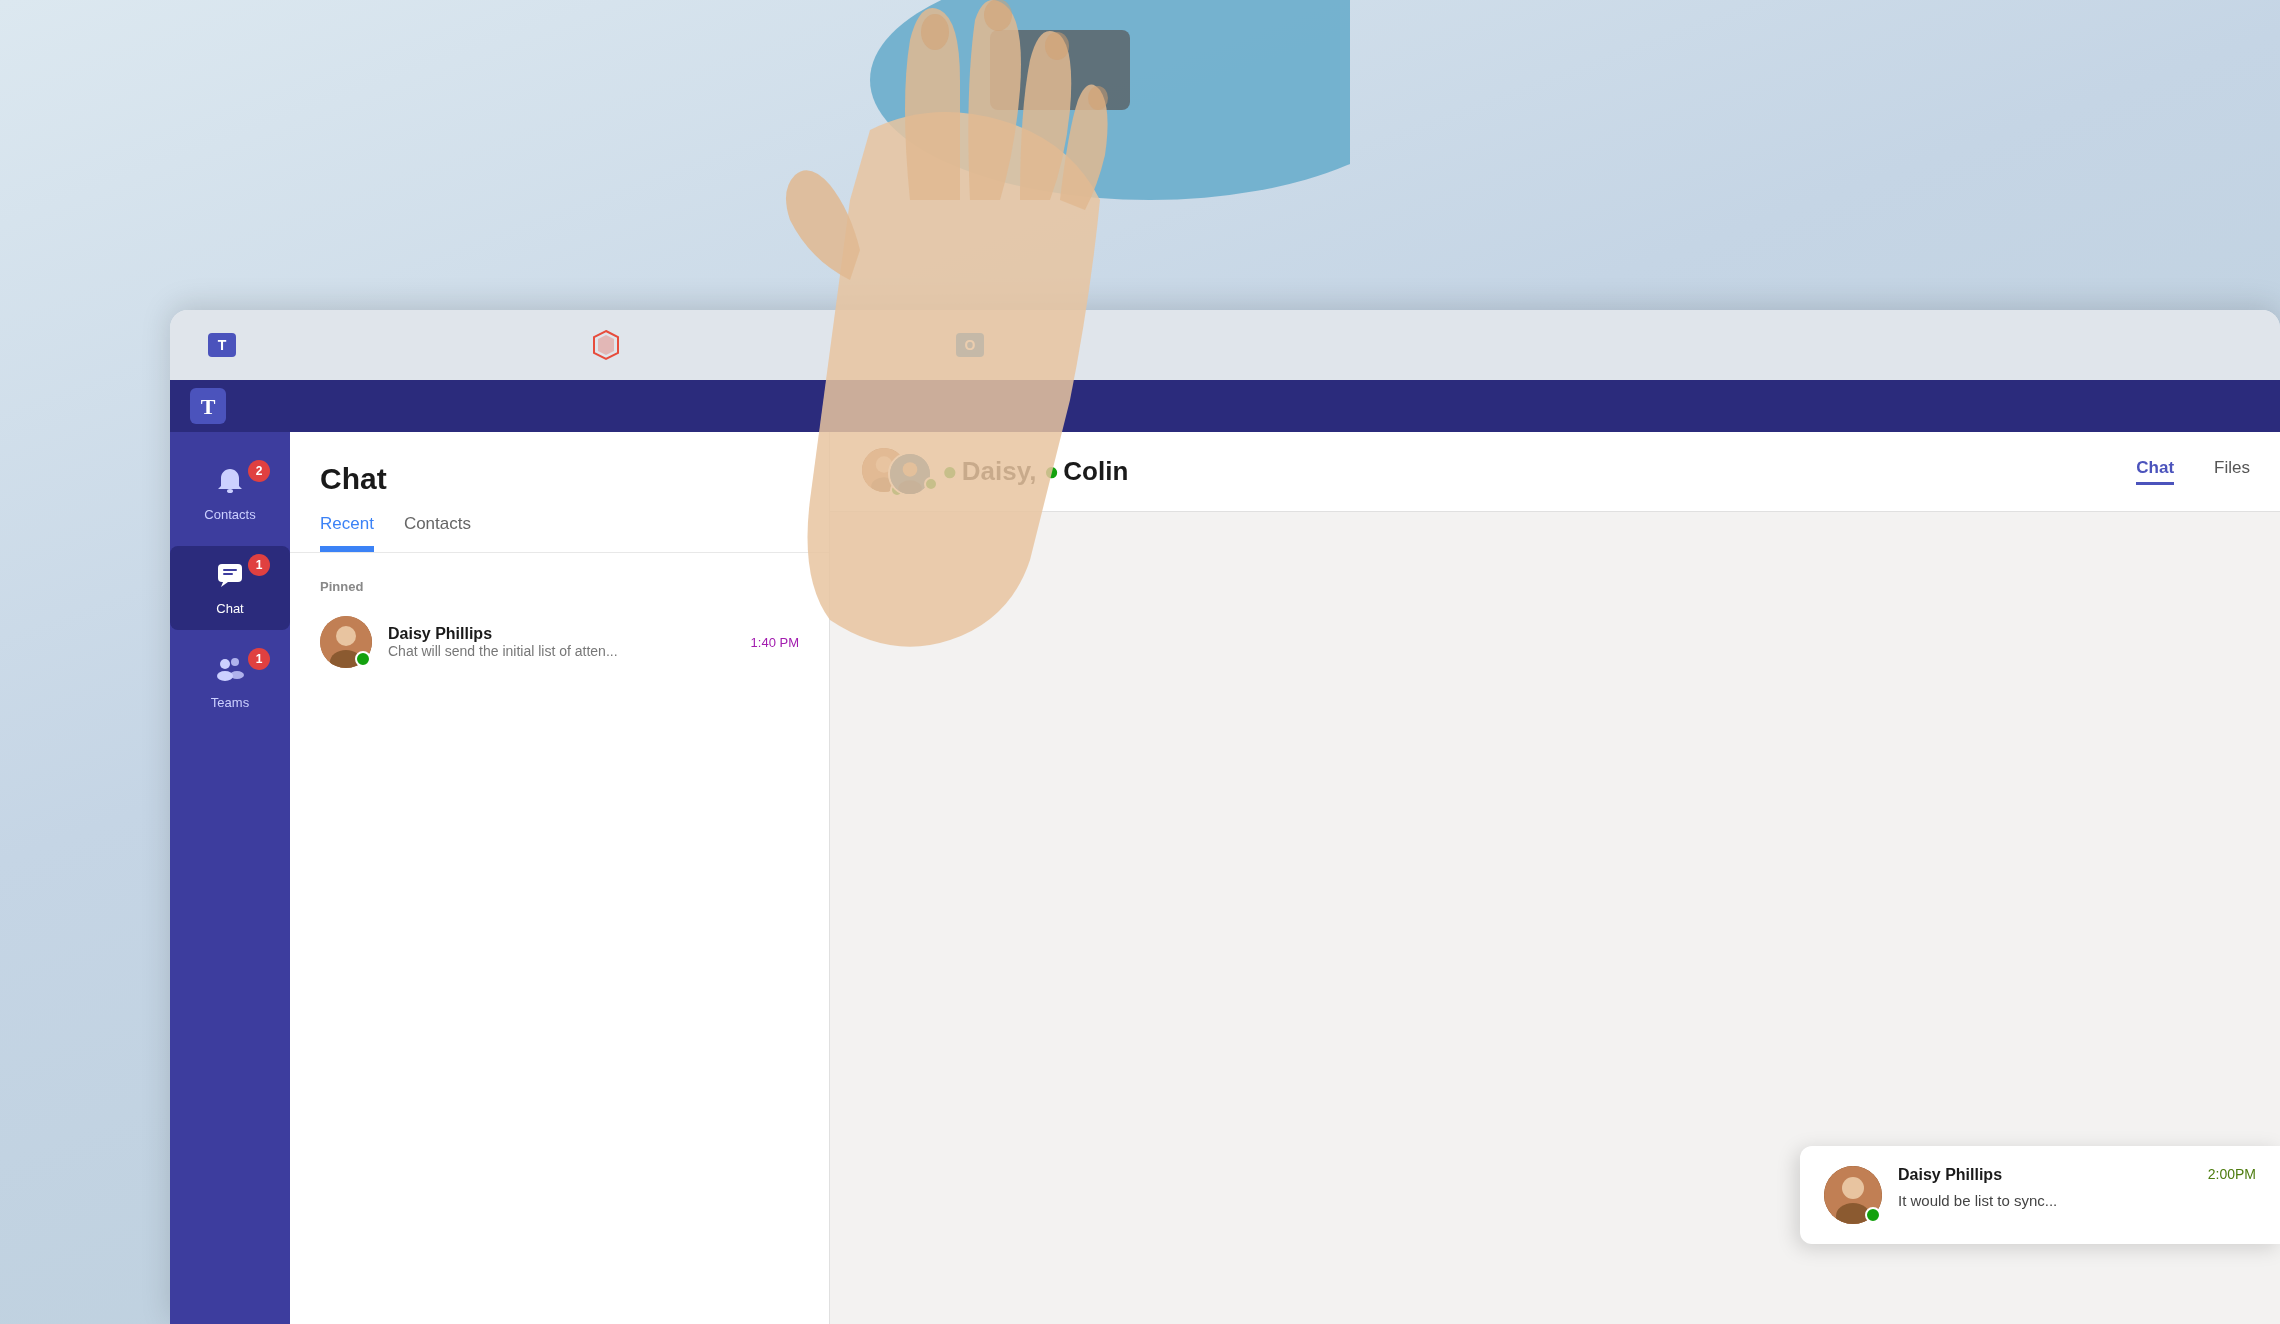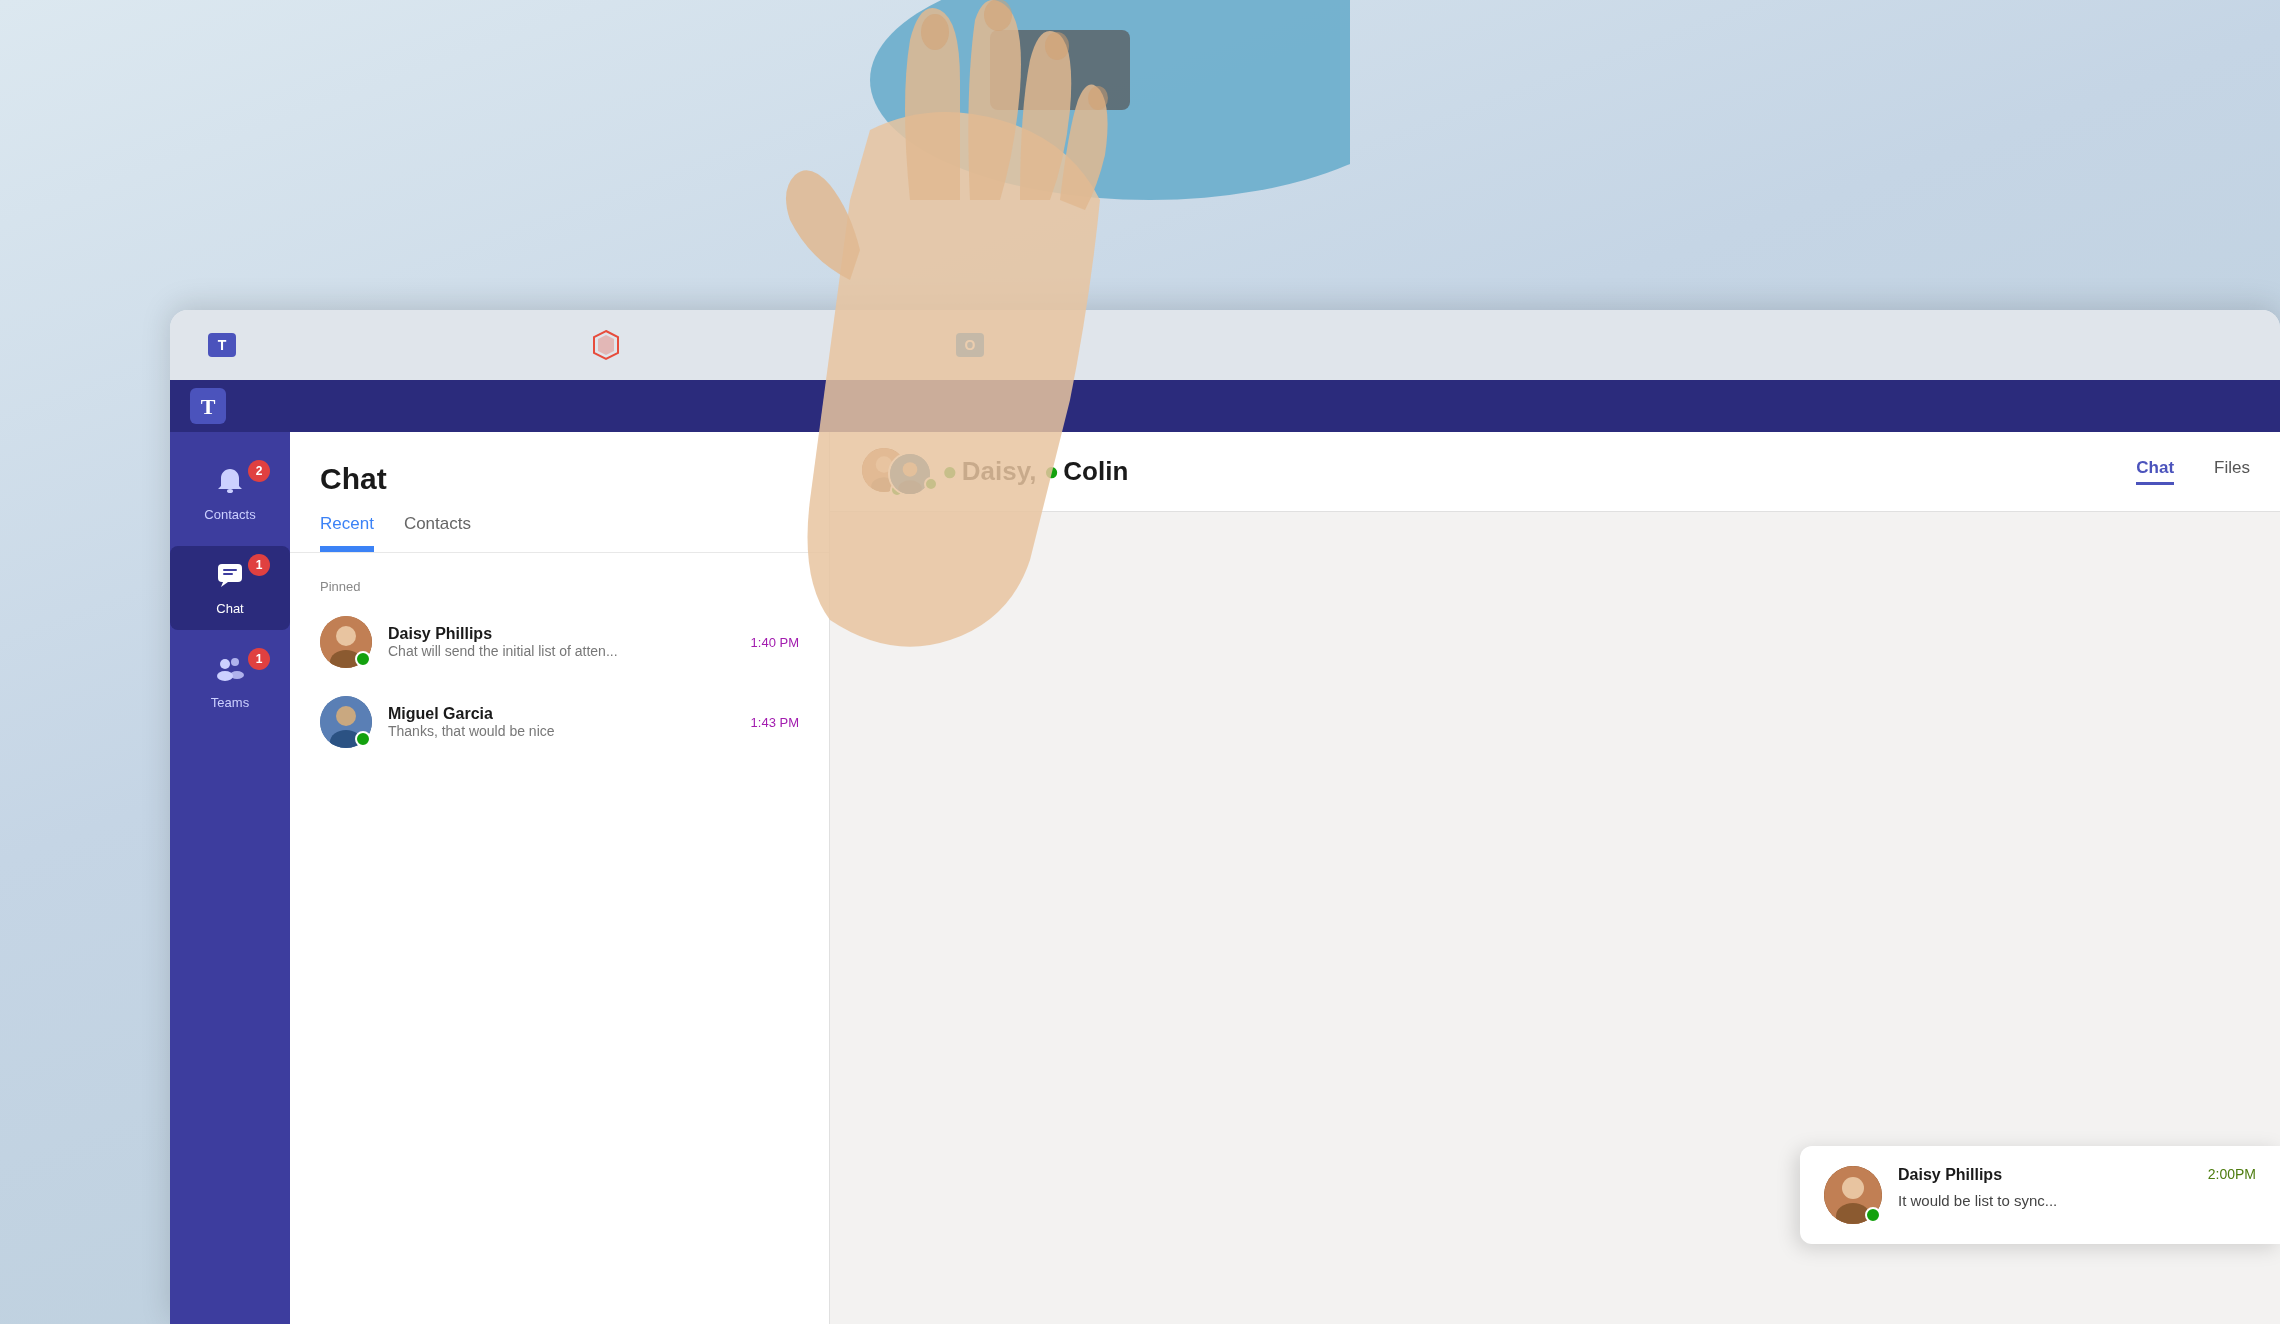--- a/index.html
+++ b/index.html
@@ -182,21 +182,21 @@
     }
 
     .chat-list {
       flex: 1;
       overflow-y: auto;
       padding: 18px 0;
     }
     .chat-section-label {
       font-size: 13px;
       color: #888;
-      font-weight: 400;
+      font-weight: 700;
       padding: 8px 30px;
       text-transform: none;
     }
     .chat-item {
       display: flex;
       align-items: center;
       padding: 14px 30px;
       cursor: pointer;
       gap: 16px;
     }
@@ -557,37 +557,20 @@
               </div>
               <div class="avatar-status"></div>
             </div>
             <div class="chat-item-info">
               <div class="chat-item-name">Daisy Phillips</div>
               <div class="chat-item-preview">Chat will send the initial list of atten...</div>
             </div>
             <div class="chat-item-time">1:40 PM</div>
           </div>
 
-          <div class="chat-item">
-            <div class="avatar-wrap">
-              <div class="avatar avatar-miguel">
-                <svg width="52" height="52" viewBox="0 0 52 52">
-                  <circle cx="26" cy="26" r="26" fill="#5a7fb5"></circle>
-                  <circle cx="26" cy="20" r="10" fill="#c9a880"></circle>
-                  <ellipse cx="26" cy="46" rx="16" ry="12" fill="#2b5283"></ellipse>
-                </svg>
-              </div>
-              <div class="avatar-status"></div>
-            </div>
-            <div class="chat-item-info">
-              <div class="chat-item-name">Miguel Garcia</div>
-              <div class="chat-item-preview">Thanks, that would be nice</div>
-            </div>
-            <div class="chat-item-time">1:43 PM</div>
-          </div>
 
         </div>
       </div>
 
       <div class="main-content">
 
         <div class="convo-header">
           <div class="convo-avatars">
             <div class="convo-avatar-1">
               <svg width="48" height="48" viewBox="0 0 48 48">

